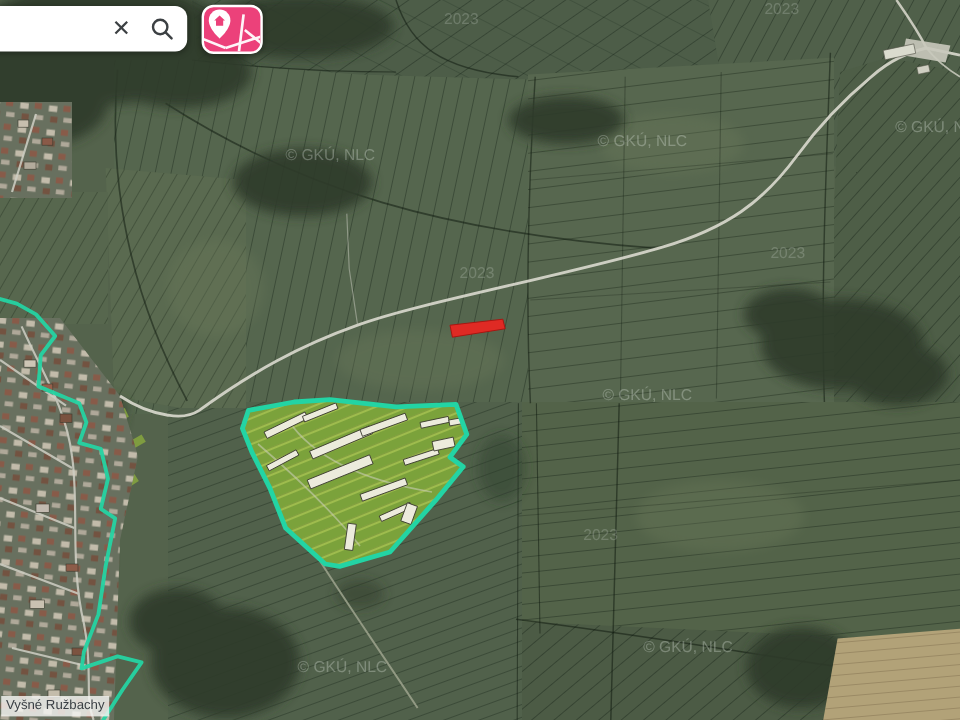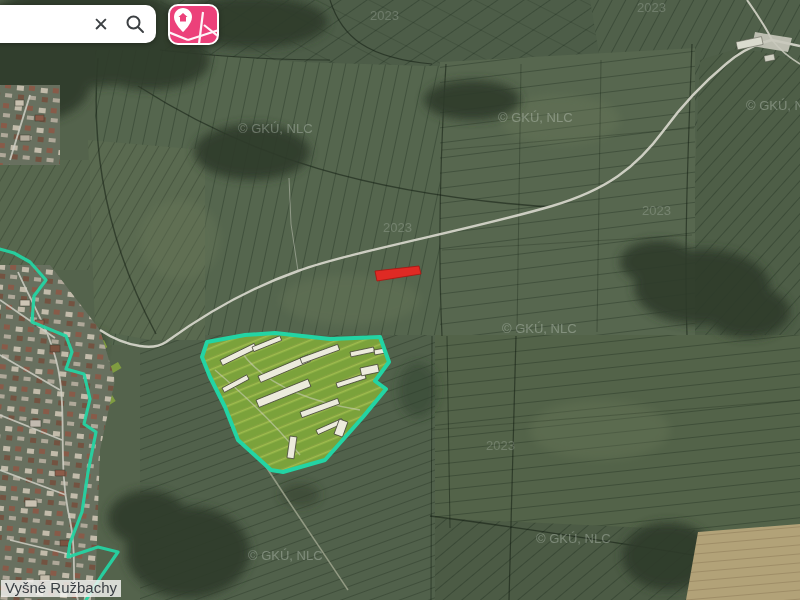--- a/index.html
+++ b/index.html
@@ -11,21 +11,21 @@
        z-index:10;padding:0 4px 0 14px;box-sizing:border-box}
   .searchbar input{flex:1;min-width:0;border:0;outline:0;background:transparent;
        font-size:15px;color:#222;font-family:"Liberation Sans",sans-serif}
   .icon-btn{width:34px;height:34px;border:0;background:transparent;display:flex;align-items:center;
        justify-content:center;cursor:pointer;color:#3c4043;font-size:19px;padding:0;flex:0 0 auto}
   .icon-btn svg{display:block}
   .map-style-btn{position:absolute;left:168px;top:4px;width:51px;height:41px;background:#ec417a;
        border:2px solid #fff;border-radius:10px;box-shadow:0 1px 5px rgba(0,0,0,.35);
        padding:0;cursor:pointer;z-index:10;overflow:hidden}
   .place-label{position:absolute;left:1px;top:580px;background:rgba(245,245,243,.82);
-       color:#3a3f44;font-size:15px;line-height:14px;padding:1px 4px 2px;z-index:9;white-space:nowrap}
+       color:#3a3f44;font-size:11px;line-height:14px;padding:1px 4px 2px;z-index:9;white-space:nowrap}
 </style>
 </head>
 <body>
 
 <svg id="map-svg" viewBox="0 0 800 600" xmlns="http://www.w3.org/2000/svg">
   <defs>
     <pattern id="pSteep" width="13" height="13" patternUnits="userSpaceOnUse" patternTransform="rotate(-78)">
         <line x1="0" y1="0" x2="13" y2="0" stroke="rgba(10,22,12,.5)" stroke-width="1.1"></line>
       </pattern>
     <pattern id="pHoriz" width="15" height="15" patternUnits="userSpaceOnUse" patternTransform="rotate(-7)">

